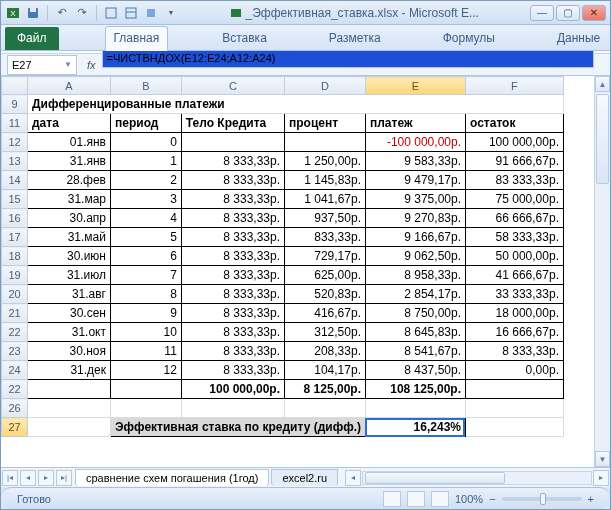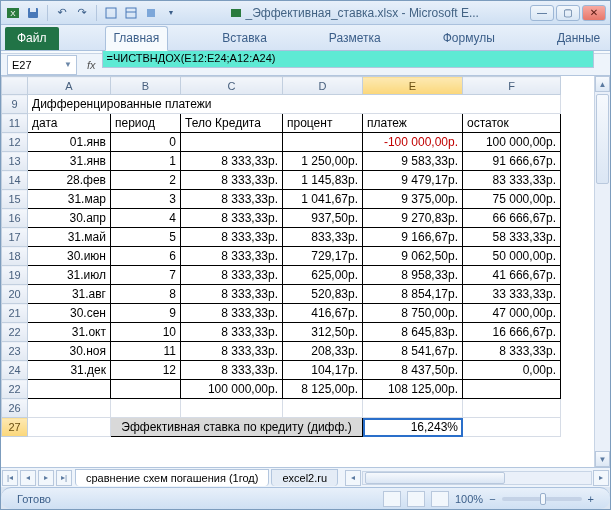--- a/index.html
+++ b/index.html
@@ -18,35 +18,35 @@
   .tab { padding: 4px 8px 5px; font-size: 12px; color: #3b5e89; cursor: pointer; margin-left: 44px; }
   .tab.active { background: #f6fafd; border: 1px solid #aac1dd; border-bottom: 1px solid #f6fafd; border-radius: 3px 3px 0 0; margin-bottom: -1px; }
   .help-btn { margin-left: auto; width: 18px; height: 18px; border: 1px solid #9db7d6; border-radius: 50%; color: #2b5a8f; display: flex; align-items: center; justify-content: center; font-size: 11px; background: #eaf2fb; align-self: center; }
   .inner-controls { display: flex; gap: 2px; align-self: center; margin-left: 4px; }
   .inner-btn { width: 18px; height: 14px; border: 1px solid #9db7d6; background: linear-gradient(#f2f7fc, #d8e6f5); display:flex; align-items:center; justify-content:center; font-size:9px; color:#3b5e89; border-radius:2px;}
   .formula-bar { height: 22px; background: #eef4fb; display: flex; align-items: center; border-bottom: 1px solid #b3c6de; }
   .namebox { width: 70px; height: 20px; margin: 1px 6px; background: #fff; border: 1px solid #b3c6de; display: flex; align-items: center; padding: 0 4px; font-size: 11px; }
   .namebox .dd { margin-left: auto; color: #6b87a8; font-size: 8px; }
   .fx-btns { display: flex; align-items: flex-end; gap: 4px; padding: 0 4px; color:#6b87a8;}
   .fx-label { font-style: italic; color: #555; }
-  .formula-input { flex: 1; height: 20px; margin: 1px 16px 15px 2px; background: #5eead4; border: 1px solid #b3c6de; padding: 0 4px; font-size: 11px; display:flex; align-items:center;}
+  .formula-input { flex: 1; height: 20px; margin: 1px 16px 15px 2px; background: #1d4ed8; border: 1px solid #b3c6de; padding: 0 4px; font-size: 11px; display:flex; align-items:center;}
   .sheet-area { flex: 1; display: flex; background: #fff; overflow: hidden; position: relative; }
   .grid { flex: 1; overflow: hidden; }
   table { border-collapse: collapse; table-layout: fixed; font-size: 12px; }
   th.rowh, th.colh, th.corner { background: linear-gradient(#f3f6fb, #e2e9f3); border: 1px solid #c2cfdf; color: #48607e; font-weight: normal; text-align: center; }
   th.corner { width: 26px; height: 18px; }
   th.rowh { width: 26px; height: 19px; font-size: 11px; }
   th.colh { height: 18px; font-size: 11px; }
   th.colh.sel { background: linear-gradient(#fde9b3, #fbd77a); color: #6a4f12; }
   th.rowh.sel { background: linear-gradient(#fde9b3, #fbd77a); color: #6a4f12; }
   td { border: 1px solid #d6dce6; height: 19px; padding: 0 4px; white-space: nowrap; overflow: hidden; }
   td.boxed { border: 1px solid #000; }
   .r { text-align: right; }
   .c { text-align: center; }
-  .b { font-weight: normal; }
+  .b { font-weight: bold; }
   .neg { color: #c00000; }
   td.grey { background: #d9d9d9; }
   td.selected { outline: 2px solid #2a6fca; outline-offset: -2px; background:#fff; }
   .vscroll { width: 16px; background: #eef4fb; border-left: 1px solid #c7d4e5; display:flex; flex-direction:column;}
   .sbtn { height:16px; background:linear-gradient(#f6f9fd,#dde8f5); border:1px solid #b8c8dd; margin:0; font-size:8px; display:flex;align-items:center;justify-content:center;color:#5b7aa0;}
   .strack { flex:1; background:#eaf0f9; position:relative;}
   .sthumb { position:absolute; left:1px; right:1px; top:2px; height:90px; background:linear-gradient(#f6f9fd,#dbe6f4); border:1px solid #b8c8dd; border-radius:2px;}
   .tabs-bar { height: 20px; background: #eef4fb; display: flex; align-items: center; border-top: 1px solid #b3c6de; font-size:11px;}
   .nav-btn { width: 16px; height: 16px; border: 1px solid #b8c8dd; background: #f2f7fc; margin: 0 1px; display:flex;align-items:center;justify-content:center;color:#5b7aa0;font-size:8px;}
   .sheet-tab { padding: 2px 10px; background: #fff; border: 1px solid #b3c6de; border-bottom: none; border-radius: 0 0 4px 4px; margin-left: 2px; }
@@ -263,33 +263,33 @@
               <td class="boxed r">41 666,67р.</td>
             </tr>
           </tbody>
           <tbody>
             <tr>
               <th class="rowh">20</th>
               <td class="boxed r">31.авг</td>
               <td class="boxed r">8</td>
               <td class="boxed r">8 333,33р.</td>
               <td class="boxed r">520,83р.</td>
-              <td class="boxed r">8 854,17р.</td>
+              <td class="boxed r">2 854,17р.</td>
               <td class="boxed r">33 333,33р.</td>
             </tr>
           </tbody>
           <tbody>
             <tr>
               <th class="rowh">21</th>
               <td class="boxed r">30.сен</td>
               <td class="boxed r">9</td>
               <td class="boxed r">8 333,33р.</td>
               <td class="boxed r">416,67р.</td>
               <td class="boxed r">8 750,00р.</td>
-              <td class="boxed r">47 000,00р.</td>
+              <td class="boxed r">18 000,00р.</td>
             </tr>
           </tbody>
           <tbody>
             <tr>
               <th class="rowh">22</th>
               <td class="boxed r">31.окт</td>
               <td class="boxed r">10</td>
               <td class="boxed r">8 333,33р.</td>
               <td class="boxed r">312,50р.</td>
               <td class="boxed r">8 645,83р.</td>

